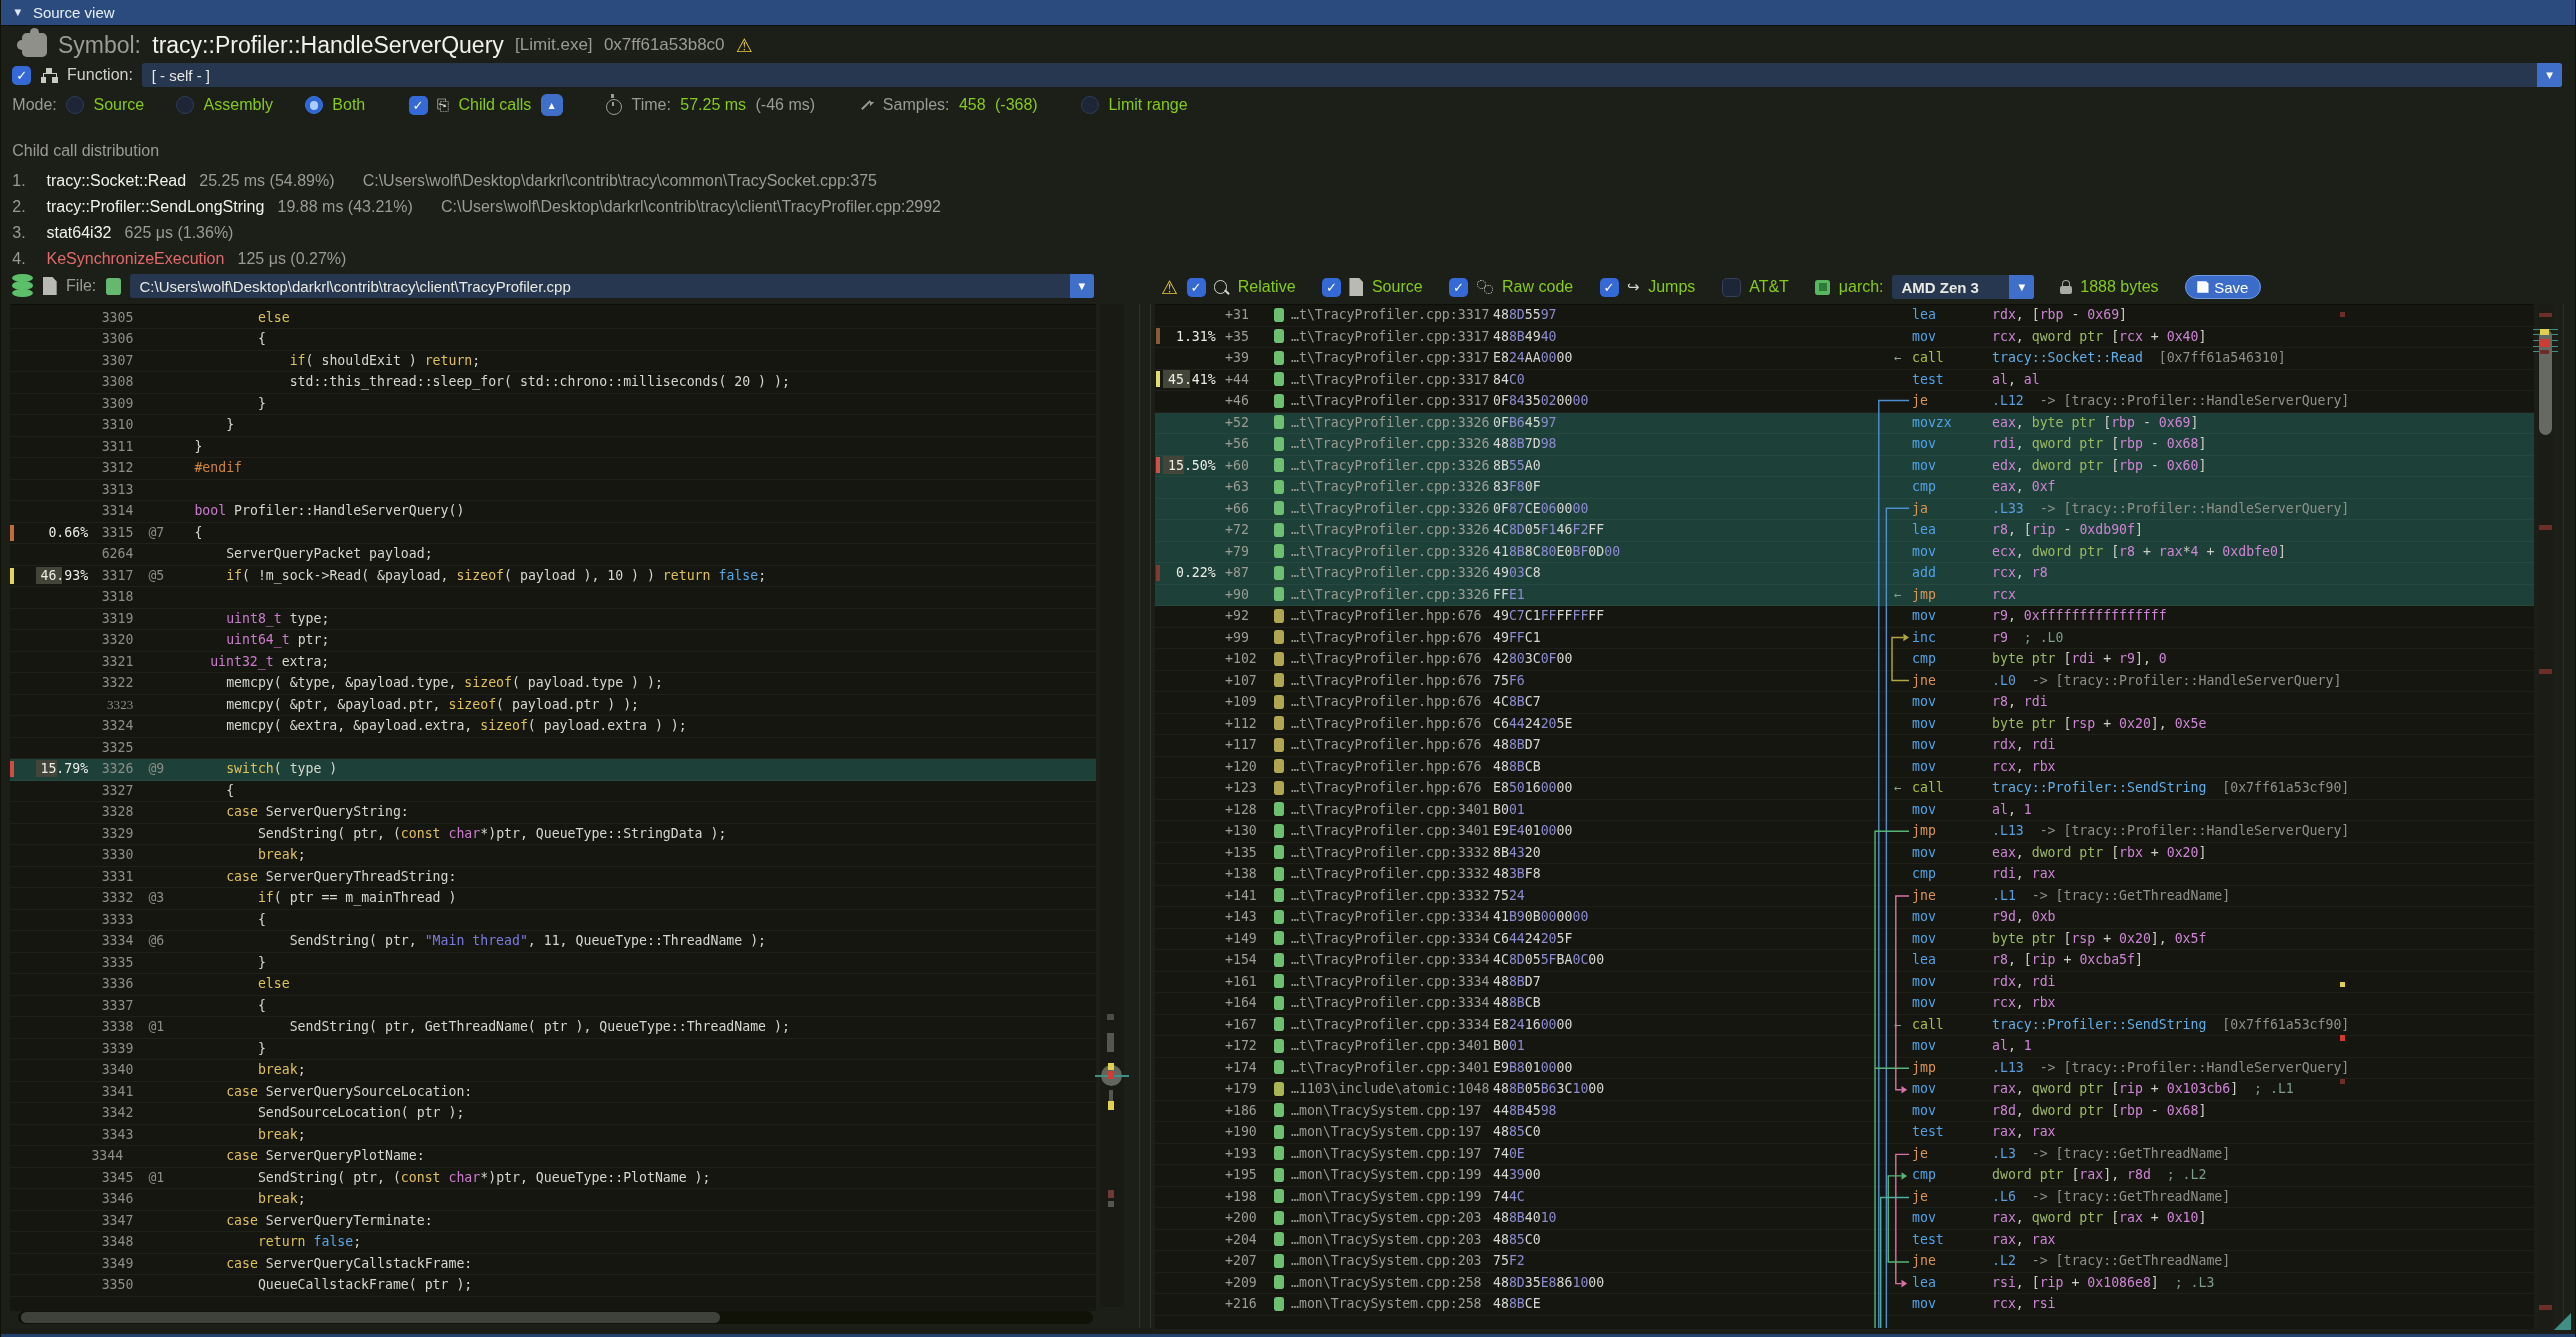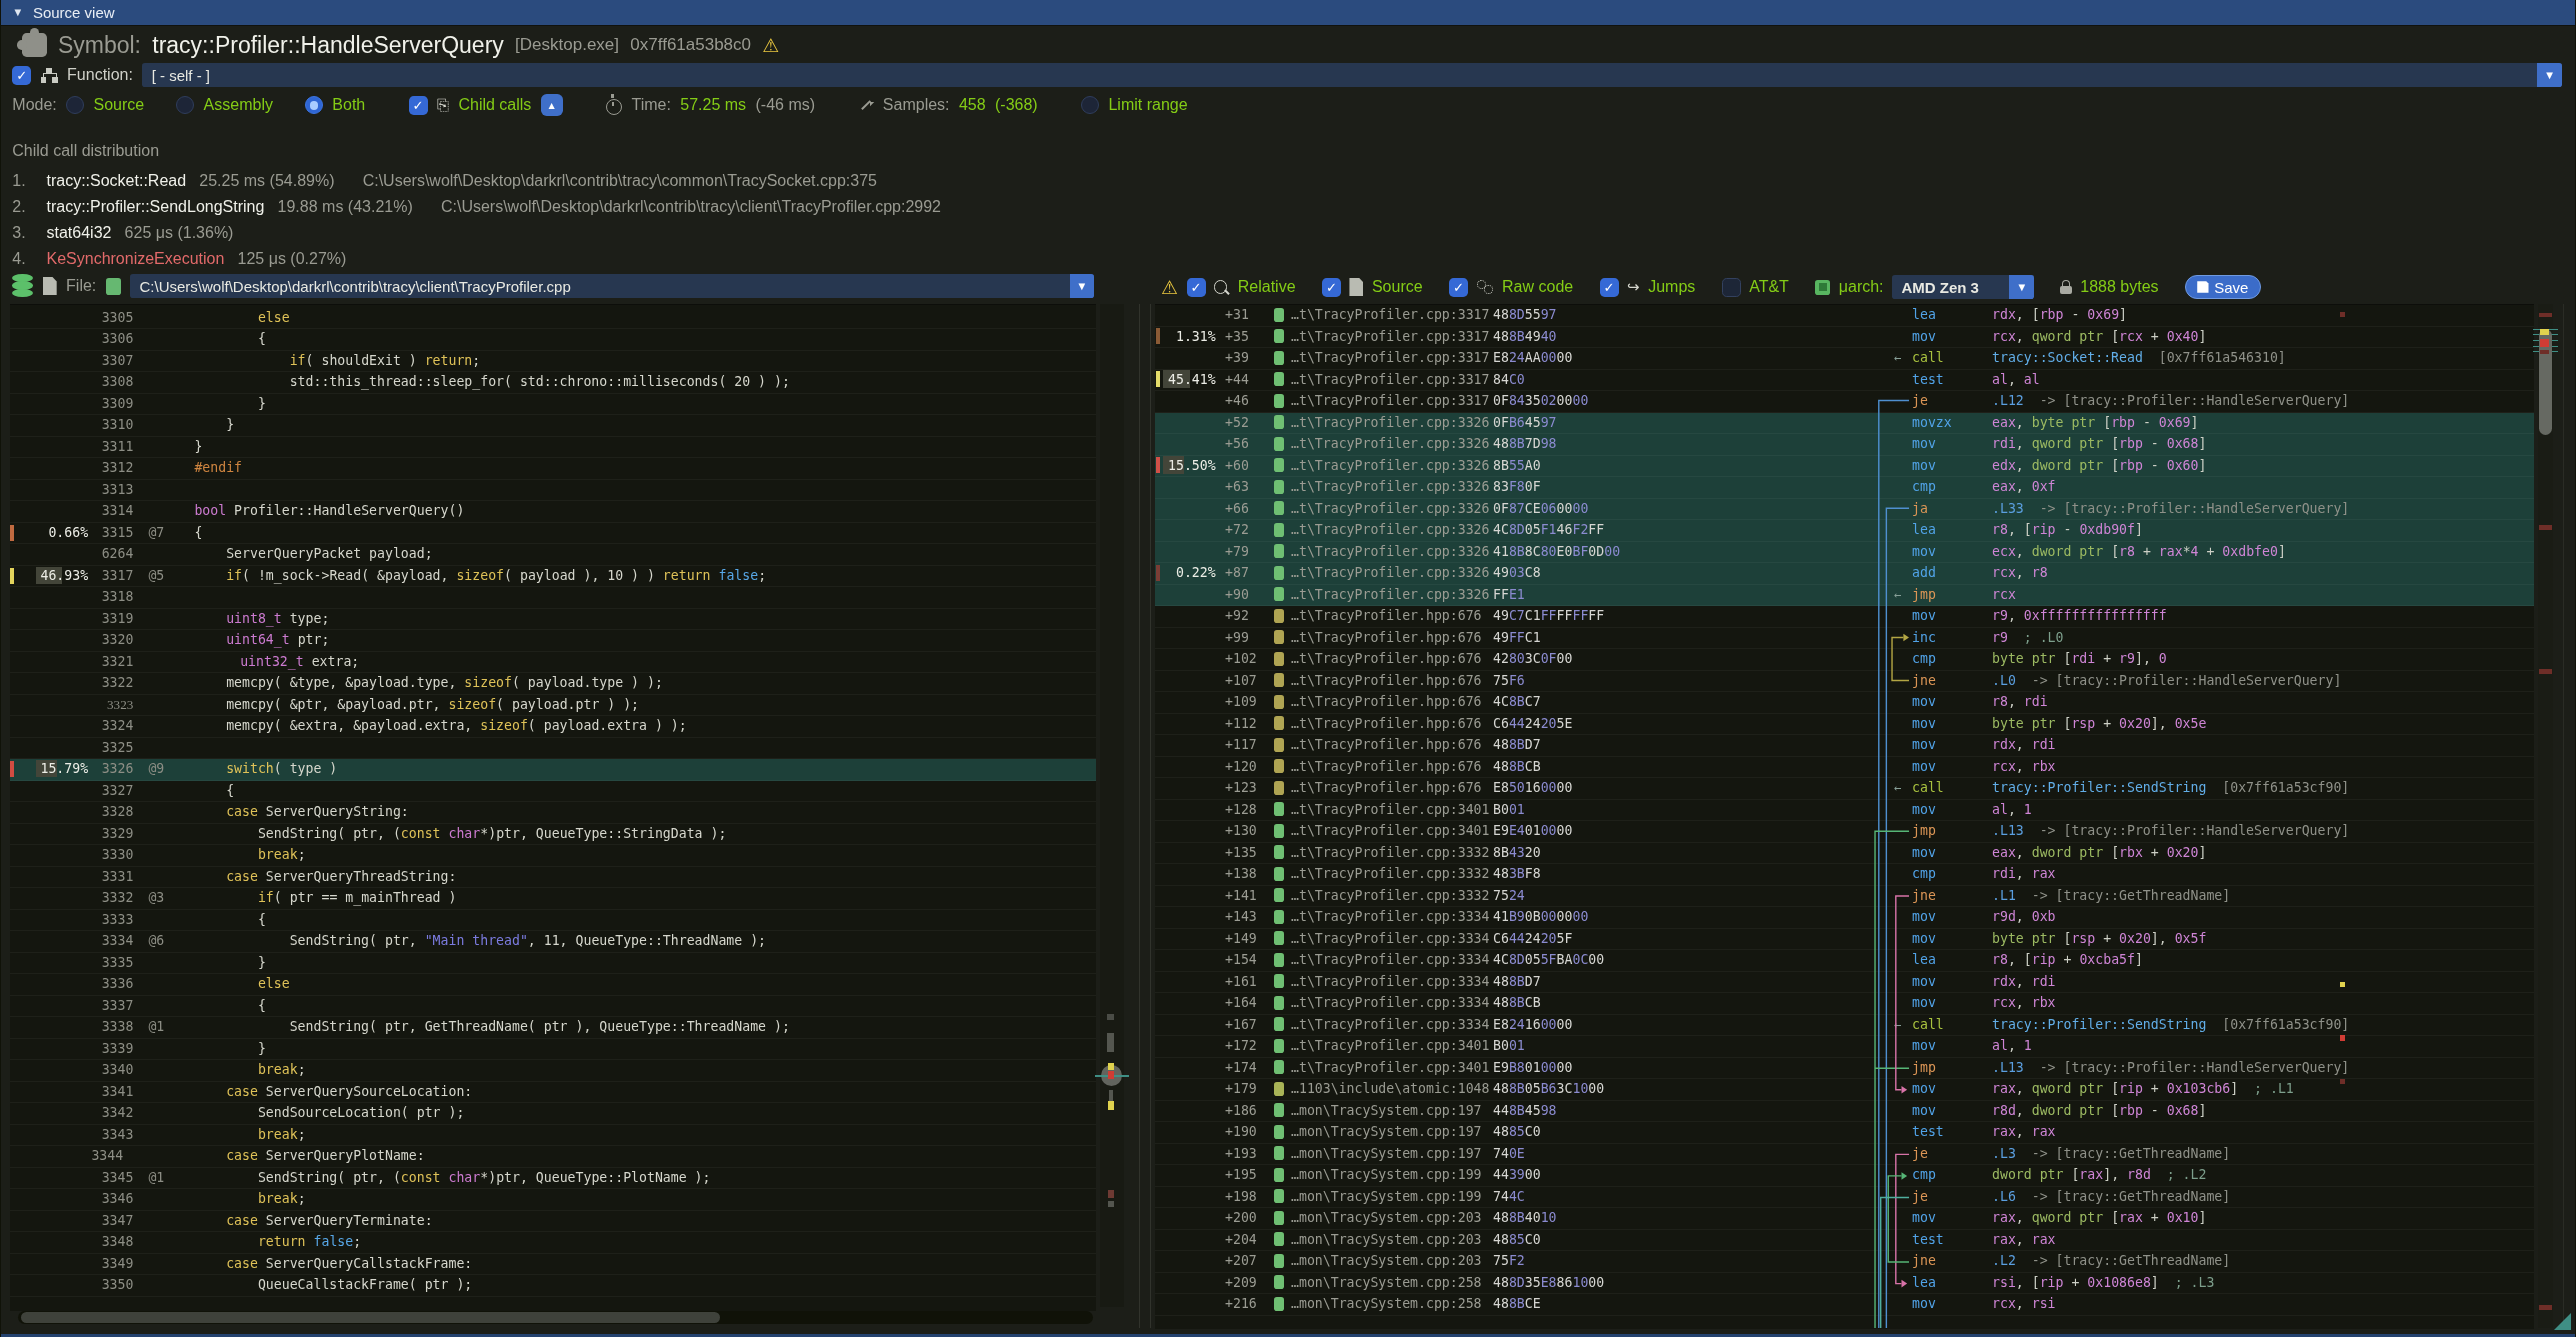--- a/index.html
+++ b/index.html
@@ -125,21 +125,21 @@
 <div id="window">
   <div id="titlebar">
     <span class="tri">▼</span>
     <span>Source view</span>
   </div>
 
   <div id="symbolbar">
     <span class="puzzle"></span>
     <span class="symlabel">Symbol:</span>
     <span class="symname">tracy::Profiler::HandleServerQuery</span>
-    <span class="symdim">[Desktop.exe]</span>
+    <span class="symdim">[Limit.exe]</span>
     <span class="symdim">0x7ff61a53b8c0</span>
     <span class="warn">⚠</span>
   </div>
 
   <div id="funcbar">
     <span class="cb">✓</span>
     <span class="treeicon">
         <i></i>
         <i></i>
         <i></i>
@@ -271,21 +271,21 @@
       <div class="row"><div class="col lineno" style="left: 81px; width: 42px; text-align: right;">3311</div><div class="col" style="left: 184px;"><span class="tk-n">}</span></div></div>
       <div class="row"><div class="col lineno" style="left: 81px; width: 42px; text-align: right;">3312</div><div class="col" style="left: 184px;"><span class="tk-d">#endif</span></div></div>
       <div class="row"><div class="col lineno" style="left: 81px; width: 42px; text-align: right;">3313</div><div class="col" style="left: 184px;"></div></div>
       <div class="row"><div class="col lineno" style="left: 81px; width: 42px; text-align: right;">3314</div><div class="col" style="left: 184px;"><span class="tk-y">bool</span><span class="tk-n"> Profiler::HandleServerQuery()</span></div></div>
       <div class="row"><div class="tick" style="left: 0px; background: rgb(192, 106, 64);"></div><div class="col pctcell mono" style="left: 5.7px; width: 72px;"><span class="pcttxt">0.66%</span></div><div class="col lineno" style="left: 81px; width: 42px; text-align: right;">3315</div><div class="col symat" style="left: 138px;">@7</div><div class="col" style="left: 184px;"><span class="tk-n">{</span></div></div>
       <div class="row"><div class="col lineno" style="left: 81px; width: 42px; text-align: right;">6264</div><div class="col" style="left: 184px;"><span class="tk-n">    ServerQueryPacket payload;</span></div></div>
       <div class="row"><div class="tick" style="left: 0px; background: rgb(227, 212, 92);"></div><div class="col pctcell mono" style="left: 5.7px; width: 72px;"><div class="pctbar" style="left: 20px; width: 26.4px;"></div><span class="pcttxt">46.93%</span></div><div class="col lineno" style="left: 81px; width: 42px; text-align: right;">3317</div><div class="col symat" style="left: 138px;">@5</div><div class="col" style="left: 184px;"><span class="tk-n">    </span><span class="tk-k">if</span><span class="tk-n">( !m_sock-&gt;Read( &amp;payload, </span><span class="tk-k">sizeof</span><span class="tk-n">( payload ), 10 ) ) </span><span class="tk-k">return</span><span class="tk-n"> </span><span class="tk-b">false</span><span class="tk-n">;</span></div></div>
       <div class="row"><div class="col lineno" style="left: 81px; width: 42px; text-align: right;">3318</div><div class="col" style="left: 184px;"></div></div>
       <div class="row"><div class="col lineno" style="left: 81px; width: 42px; text-align: right;">3319</div><div class="col" style="left: 184px;"><span class="tk-n">    </span><span class="tk-y">uint8_t</span><span class="tk-n"> type;</span></div></div>
       <div class="row"><div class="col lineno" style="left: 81px; width: 42px; text-align: right;">3320</div><div class="col" style="left: 184px;"><span class="tk-n">    </span><span class="tk-y">uint64_t</span><span class="tk-n"> ptr;</span></div></div>
-      <div class="row"><div class="col lineno" style="left: 81px; width: 42px; text-align: right;">3321</div><div class="col" style="left: 198px; text-align: right;"><span class="tk-n">    </span><span class="tk-y">uint32_t</span><span class="tk-n"> extra;</span></div></div>
+      <div class="row"><div class="col lineno" style="left: 81px; width: 42px; text-align: right;">3321</div><div class="col" style="left: 168px; text-align: right;"><span class="tk-n">    </span><span class="tk-y">uint32_t</span><span class="tk-n"> extra;</span></div></div>
       <div class="row"><div class="col lineno" style="left: 81px; width: 42px; text-align: right;">3322</div><div class="col" style="left: 184px;"><span class="tk-n">    memcpy( &amp;type, &amp;payload.type, </span><span class="tk-k">sizeof</span><span class="tk-n">( payload.type ) );</span></div></div>
       <div class="row"><div class="col lineno" style="left: 81px; width: 42px; text-align: right; font-family: Liberation Serif, serif;">3323</div><div class="col" style="left: 184px;"><span class="tk-n">    memcpy( &amp;ptr, &amp;payload.ptr, </span><span class="tk-k">sizeof</span><span class="tk-n">( payload.ptr ) );</span></div></div>
       <div class="row"><div class="col lineno" style="left: 81px; width: 42px; text-align: right;">3324</div><div class="col" style="left: 184px;"><span class="tk-n">    memcpy( &amp;extra, &amp;payload.extra, </span><span class="tk-k">sizeof</span><span class="tk-n">( payload.extra ) );</span></div></div>
       <div class="row"><div class="col lineno" style="left: 81px; width: 42px; text-align: right;">3325</div><div class="col" style="left: 184px;"></div></div>
       <div class="row hl"><div class="tick" style="left: 0px; background: rgb(209, 76, 66);"></div><div class="col pctcell mono" style="left: 5.7px; width: 72px;"><div class="pctbar" style="left: 20px; width: 21px;"></div><span class="pcttxt">15.79%</span></div><div class="col lineno" style="left: 81px; width: 42px; text-align: right;">3326</div><div class="col symat" style="left: 138px;">@9</div><div class="col" style="left: 184px;"><span class="tk-n">    </span><span class="tk-k">switch</span><span class="tk-n">( type )</span></div></div>
       <div class="row"><div class="col lineno" style="left: 81px; width: 42px; text-align: right;">3327</div><div class="col" style="left: 184px;"><span class="tk-n">    {</span></div></div>
       <div class="row"><div class="col lineno" style="left: 81px; width: 42px; text-align: right;">3328</div><div class="col" style="left: 184px;"><span class="tk-n">    </span><span class="tk-k">case</span><span class="tk-n"> ServerQueryString:</span></div></div>
       <div class="row"><div class="col lineno" style="left: 81px; width: 42px; text-align: right;">3329</div><div class="col" style="left: 184px;"><span class="tk-n">        SendString( ptr, (</span><span class="tk-k">const</span><span class="tk-n"> </span><span class="tk-y">char</span><span class="tk-n">*)ptr, QueueType::StringData );</span></div></div>
       <div class="row"><div class="col lineno" style="left: 81px; width: 42px; text-align: right;">3330</div><div class="col" style="left: 184px;"><span class="tk-n">        </span><span class="tk-k">break</span><span class="tk-n">;</span></div></div>
       <div class="row"><div class="col lineno" style="left: 81px; width: 42px; text-align: right;">3331</div><div class="col" style="left: 184px;"><span class="tk-n">    </span><span class="tk-k">case</span><span class="tk-n"> ServerQueryThreadString:</span></div></div>

